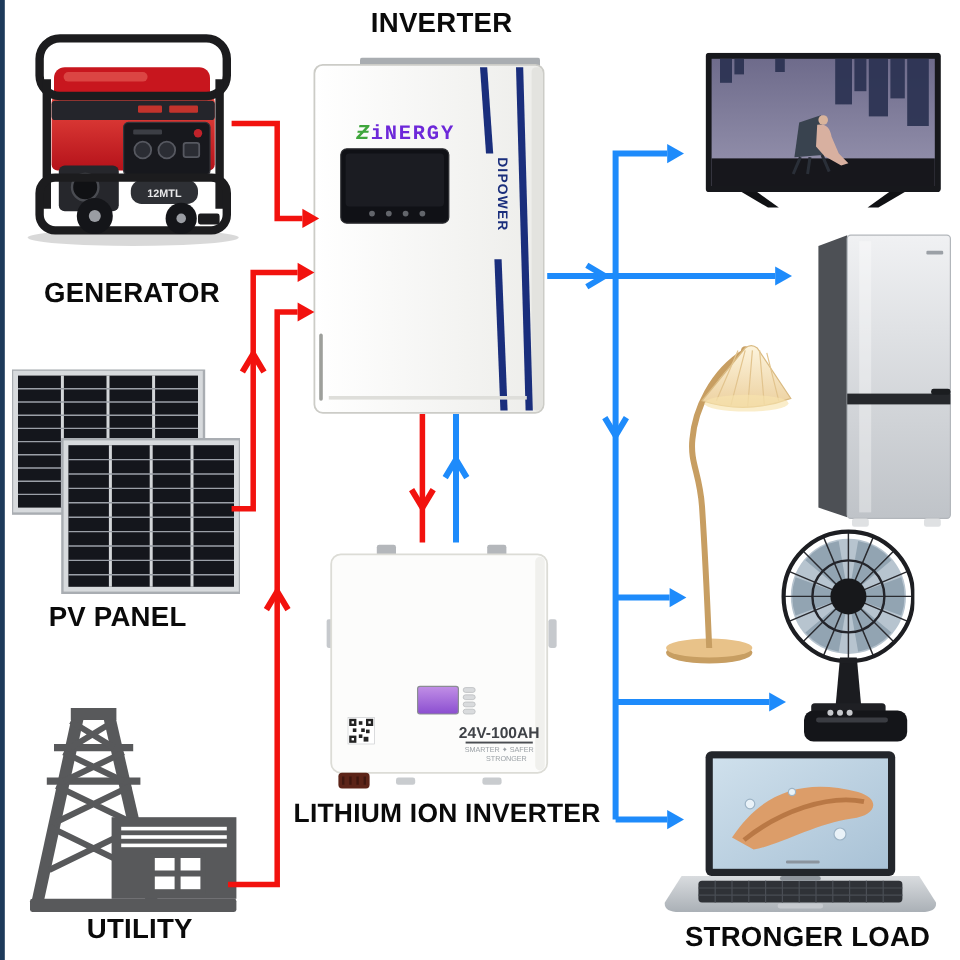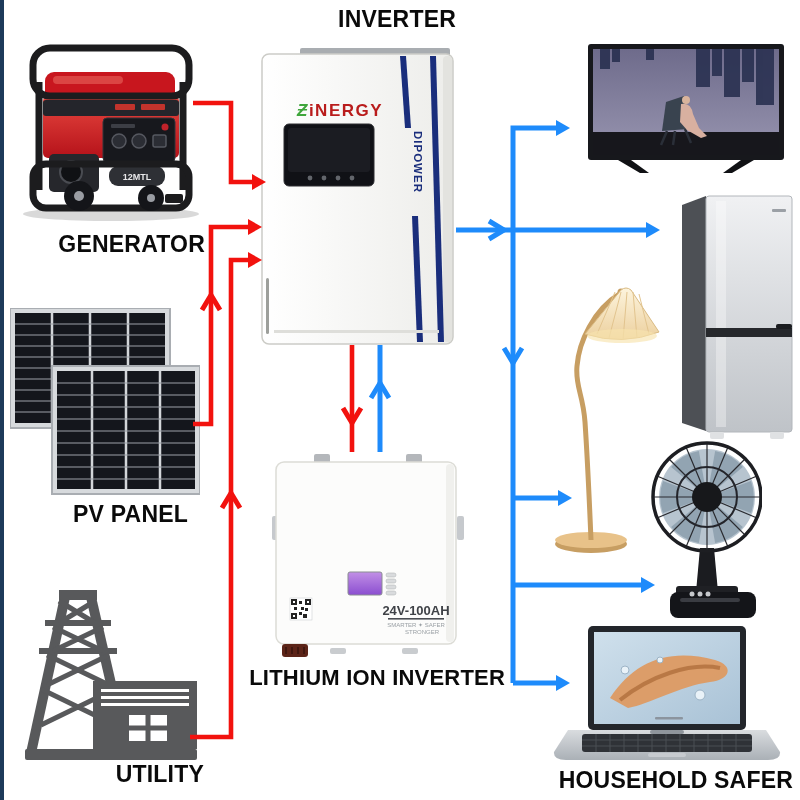--- a/index.html
+++ b/index.html
@@ -1,46 +1,46 @@
 <!DOCTYPE html>
 <html><head>
 <meta charset="utf-8">
 <style>
   html,body{margin:0;padding:0;background:#ffffff;}
   .stage{position:relative;width:800px;height:800px;background:#ffffff;overflow:hidden;
          font-family:"Liberation Sans",sans-serif;}
   .edgebar{position:absolute;left:0;top:0;width:4px;height:800px;background:#1d3a5a;}
   .dev{position:absolute;}
   .dev svg{display:block;width:100%;height:100%;}
-  .lbl{position:absolute;font-weight:800;color:#0a0a0a;text-align:right;
+  .lbl{position:absolute;font-weight:800;color:#0a0a0a;text-align:center;
        font-size:23px;letter-spacing:.2px;white-space:nowrap;}
   .lbl.small{font-size:22px;}
   .brand{position:absolute;left:297px;top:101px;width:110px;font-weight:800;
          font-size:17px;letter-spacing:1.5px;}
   .brand .g{color:#3fa63c;font-style:italic;}
-  .brand .r{color:#b91c1c;}
+  .brand .r{color:#6d28d9;font-family:Liberation Mono, monospace;}
   .sidetext{position:absolute;left:404px;top:131px;height:92px;width:20px;
             writing-mode:vertical-rl;font-weight:800;font-size:11.5px;
             letter-spacing:1px;color:#1a2e7c;}
   .arrows{position:absolute;left:0;top:0;width:800px;height:800px;pointer-events:none;}
 </style>
 </head>
 <body>
 
 <div class="stage">
   <div class="edgebar"></div>
 
   <div class="lbl" style="left:280px;top:6px;width:176px;">INVERTER</div>
   <div class="lbl" style="left:15px;top:231px;width:190px;">GENERATOR</div>
   <div class="lbl" style="left:8px;top:501px;width:180px;">PV PANEL</div>
   <div class="lbl" style="left:29px;top:761px;width:175px;">UTILITY</div>
   <div class="lbl small" style="left:240px;top:665px;width:265px;">LITHIUM ION INVERTER</div>
-  <div class="lbl" style="left:553px;top:767px;width:240px;">HOUSEHOLD SAFER</div>
-
-  <div class="dev" style="left:15px;top:38px;width:192px;height:186px;">
+  <div class="lbl" style="left:553px;top:767px;width:240px;">STRONGER LOAD</div>
+
+  <div class="dev" style="left:15px;top:22px;width:192px;height:186px;">
     <svg viewBox="0 0 192 186">
       <defs>
           <linearGradient id="genred" x1="0" y1="0" x2="0" y2="1">
         <stop offset="0" stop-color="#e8473f"></stop>
             <stop offset="1" stop-color="#b5121a"></stop>
           </linearGradient>
         </defs>
       <ellipse cx="96" cy="176" rx="88" ry="7" fill="rgba(0,0,0,.15)"></ellipse>
       <rect x="30" y="34" width="130" height="30" rx="9" fill="#c8161e"></rect>
       <rect x="38" y="38" width="70" height="8" rx="4" fill="#e25a52" opacity=".7"></rect>

